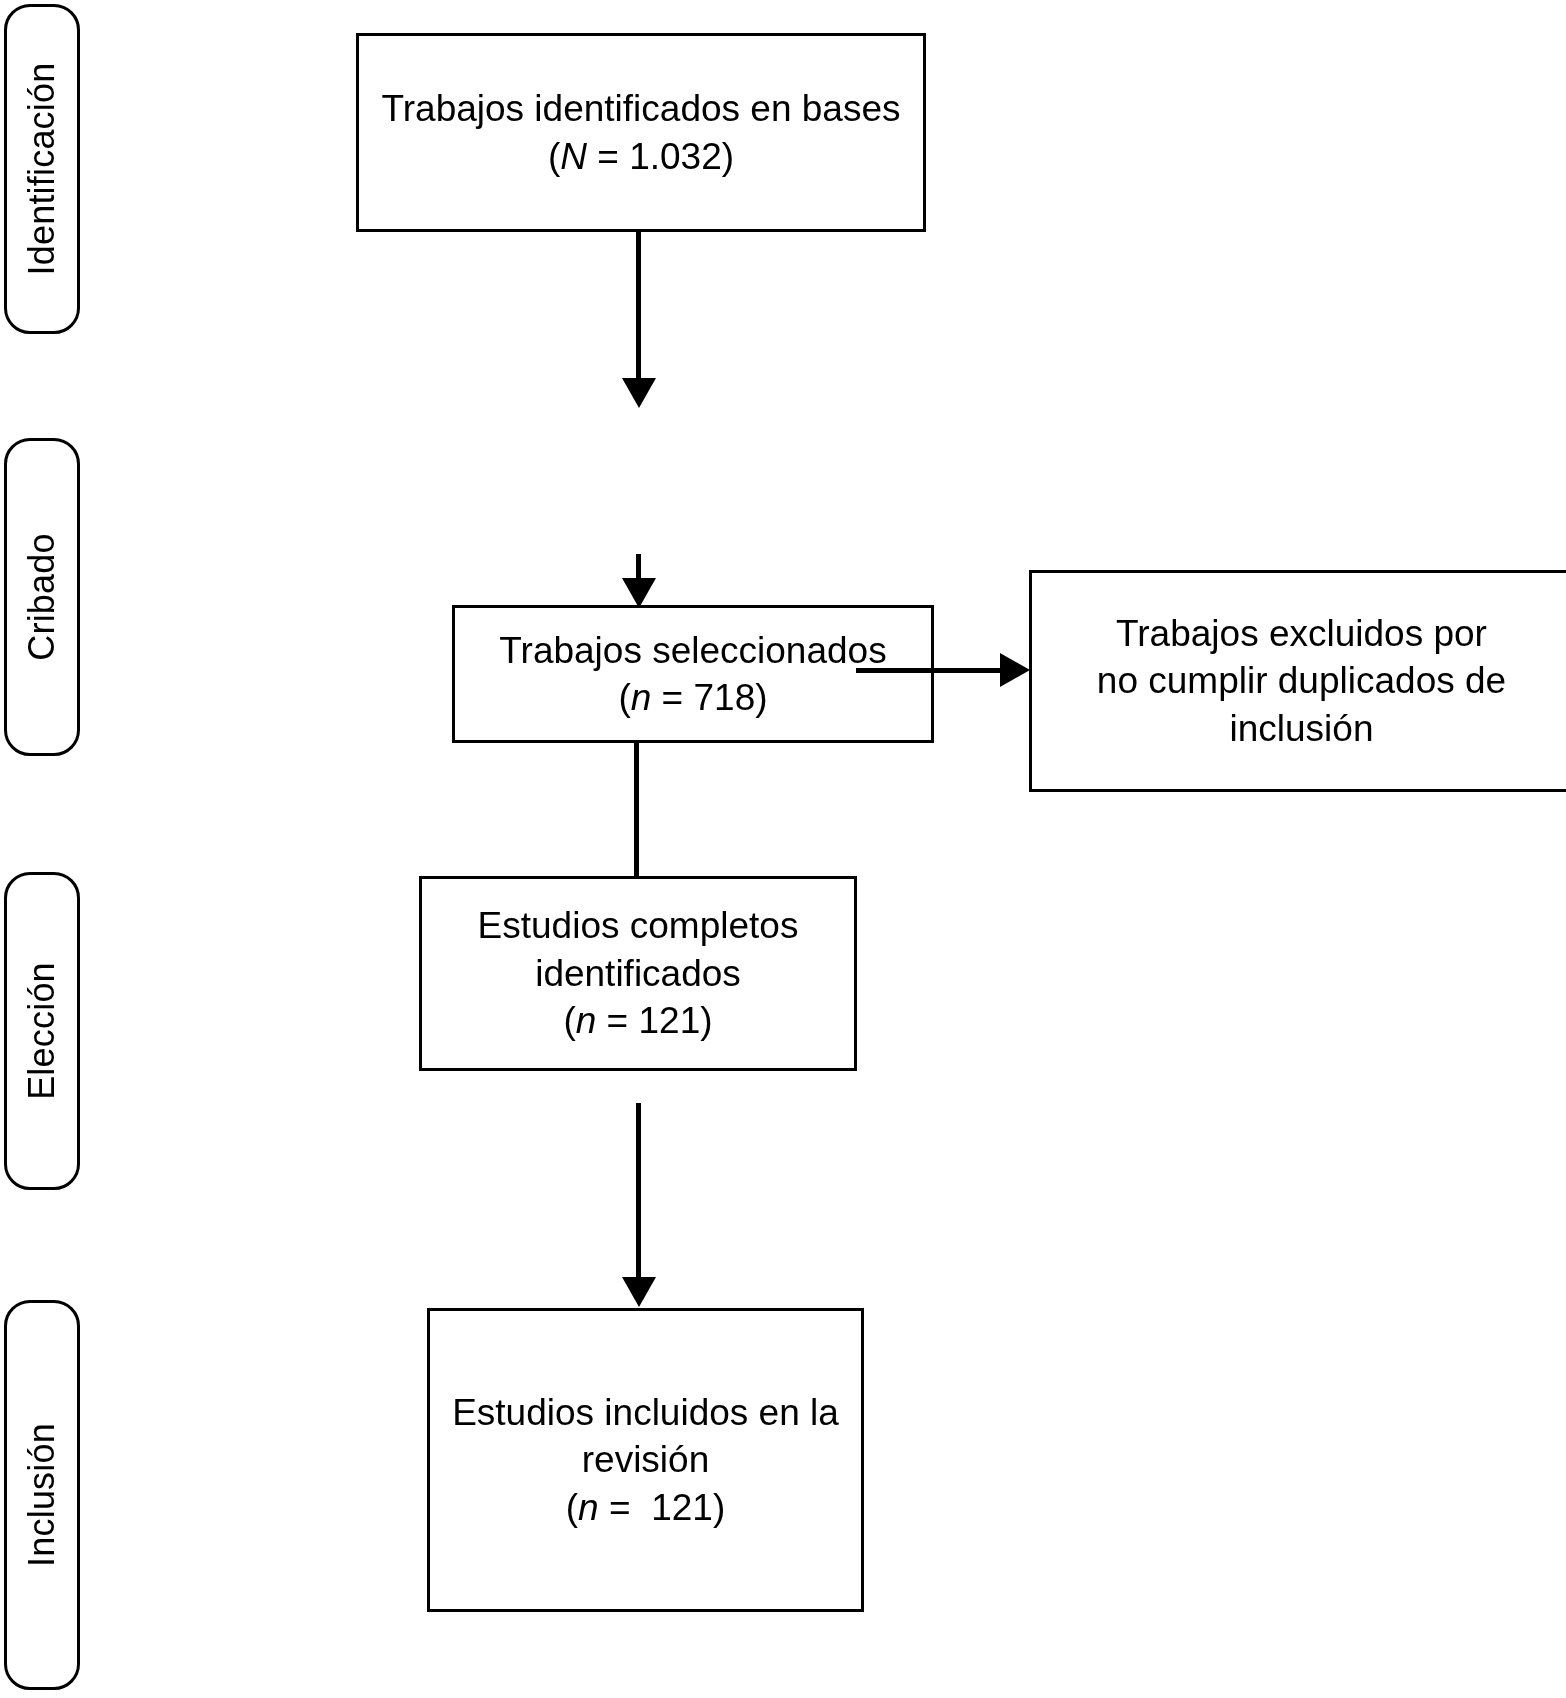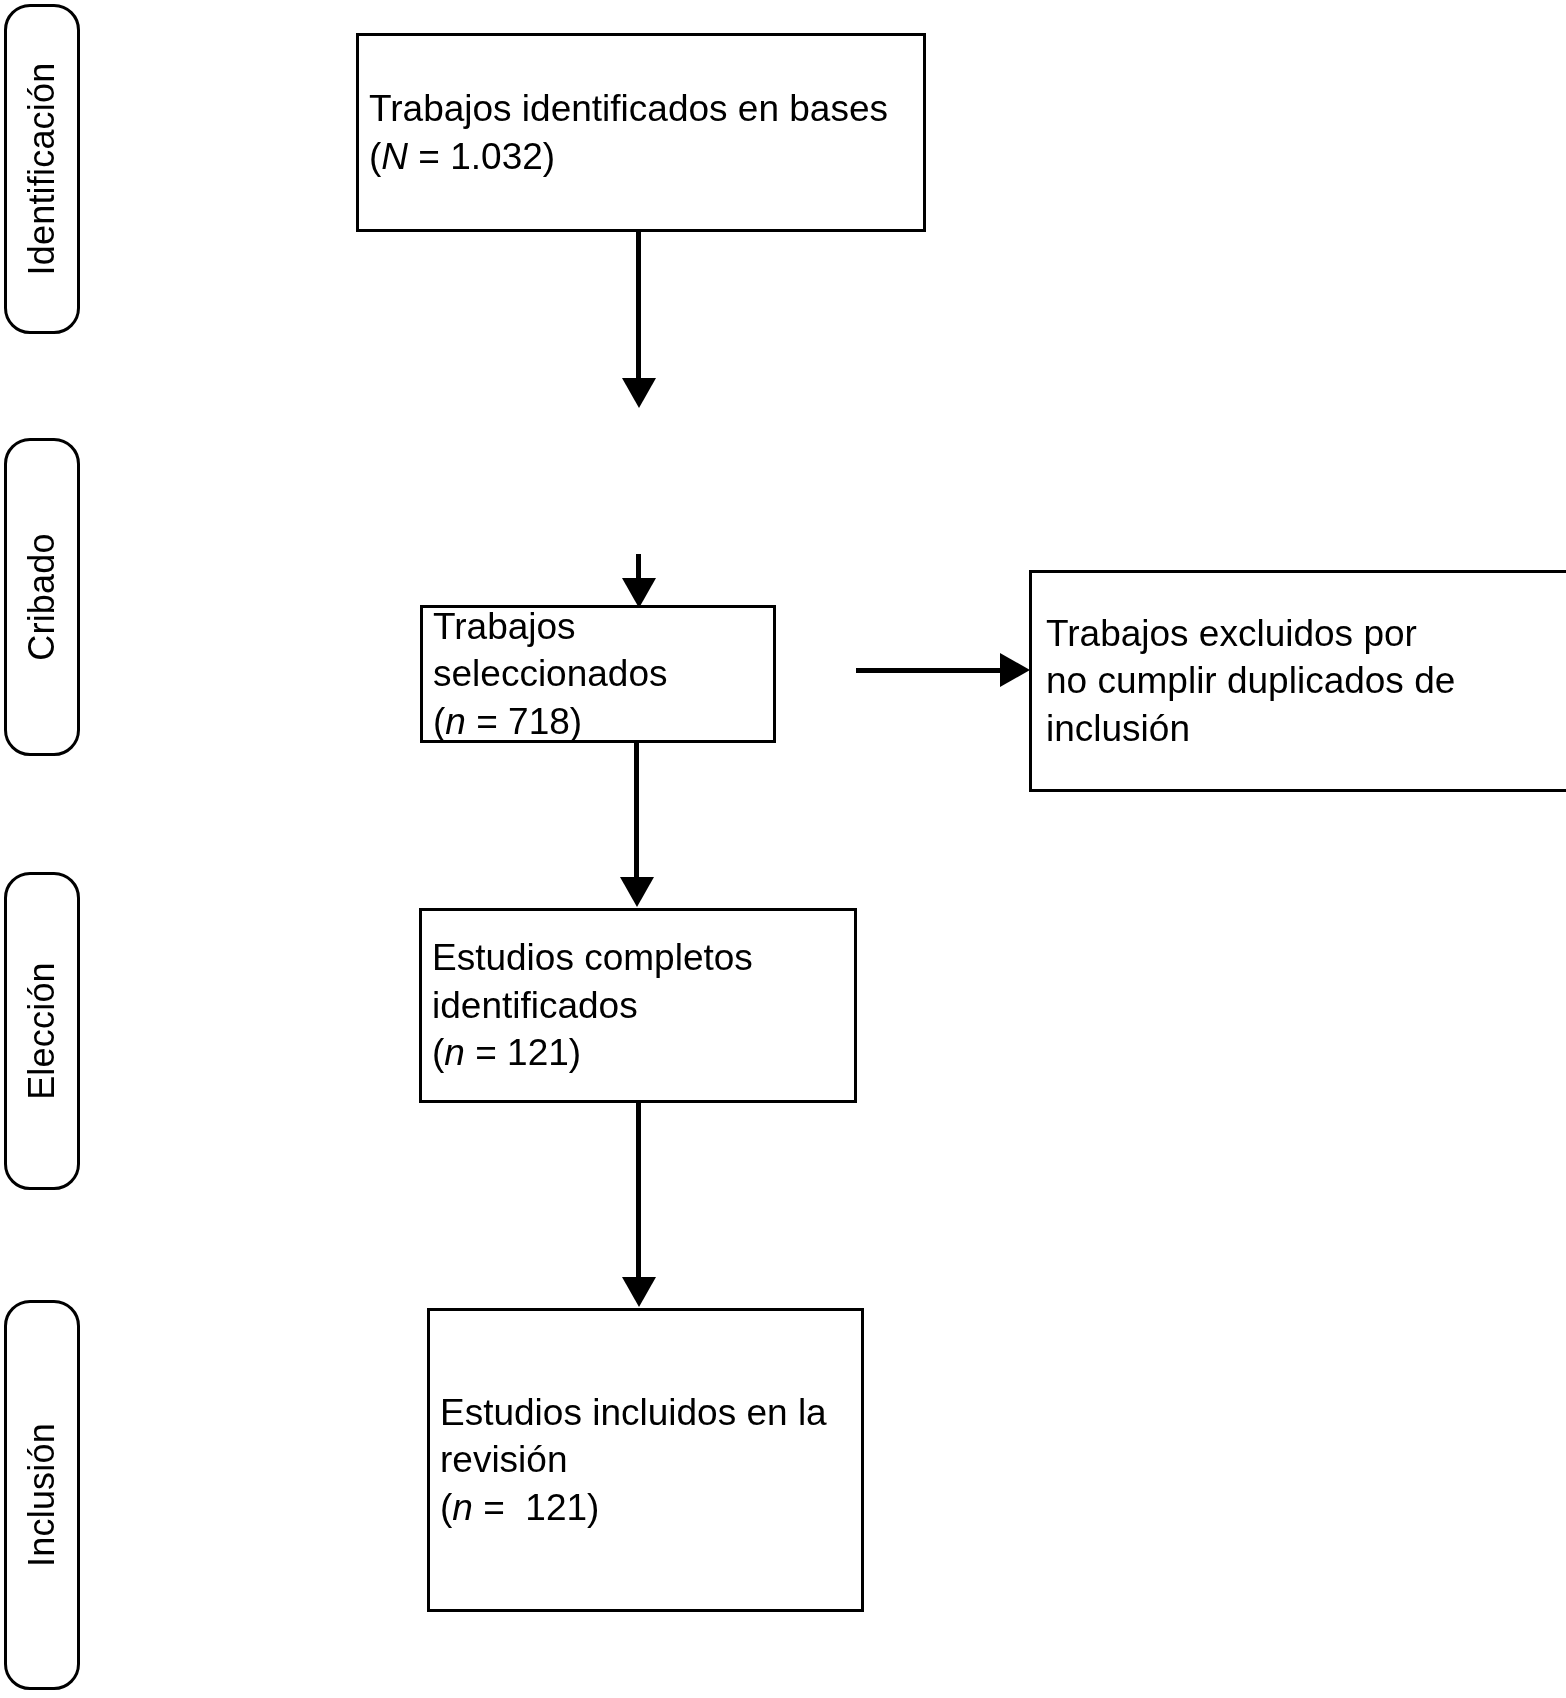--- a/index.html
+++ b/index.html
@@ -42,20 +42,21 @@
 
   
   .flow-box {
     position: absolute;
     box-sizing: border-box;
     border: 3px solid #000000;
     background: #ffffff;
     display: flex;
     align-items: center;
     justify-content: center;
+    text-align: center;
     font-size: 37px;
     line-height: 1.28;
     padding: 4px 10px;
   }
   .flow-box .lines {
     width: 100%;
   }
   .flow-box .line {
     display: block;
   }
@@ -118,42 +119,42 @@
     </span>
   </div>
 
   <div class="v-line" style="left:636px; top:232px; width:5px; height:152px;"></div>
   <div class="arrow-down" style="left:622px; top:378px;"></div>
 
 
   <div class="v-line" style="left:636px; top:554px; width:5px; height:30px;"></div>
   <div class="arrow-down" style="left:622px; top:578px;"></div>
 
-  <div class="flow-box" style="left:420px; top:605px; width:356px; height:138px;">
+  <div class="flow-box" style="left:452px; top:605px; width:482px; height:138px;">
     <span class="lines">
       <span class="line">Trabajos seleccionados</span>
       <span class="line num">(<span class="ital">n</span>&nbsp;=&nbsp;<span>718</span>)</span>
     </span>
   </div>
 
   <div class="h-line" style="left:856px; top:668px; width:150px; height:5px;"></div>
   <div class="arrow-right" style="left:1000px; top:653px;"></div>
 
   <div class="flow-box" style="left:1029px; top:570px; width:545px; height:222px; padding:4px 14px;">
     <span class="lines">
       <span class="line">Trabajos excluidos por</span>
       <span class="line">no cumplir duplicados de</span>
       <span class="line">inclusión</span>
     </span>
   </div>
 
   <div class="v-line" style="left:634px; top:743px; width:5px; height:140px;"></div>
   <div class="arrow-down" style="left:620px; top:877px;"></div>
 
-  <div class="flow-box" style="left:419px; top:908px; width:438px; height:195px;">
+  <div class="flow-box" style="left:419px; top:876px; width:438px; height:195px;">
     <span class="lines">
       <span class="line">Estudios completos</span>
       <span class="line">identificados</span>
       <span class="line num">(<span class="ital">n</span>&nbsp;=&nbsp;<span>121</span>)</span>
     </span>
   </div>
 
   <div class="v-line" style="left:636px; top:1103px; width:5px; height:180px;"></div>
   <div class="arrow-down" style="left:622px; top:1277px;"></div>
 

